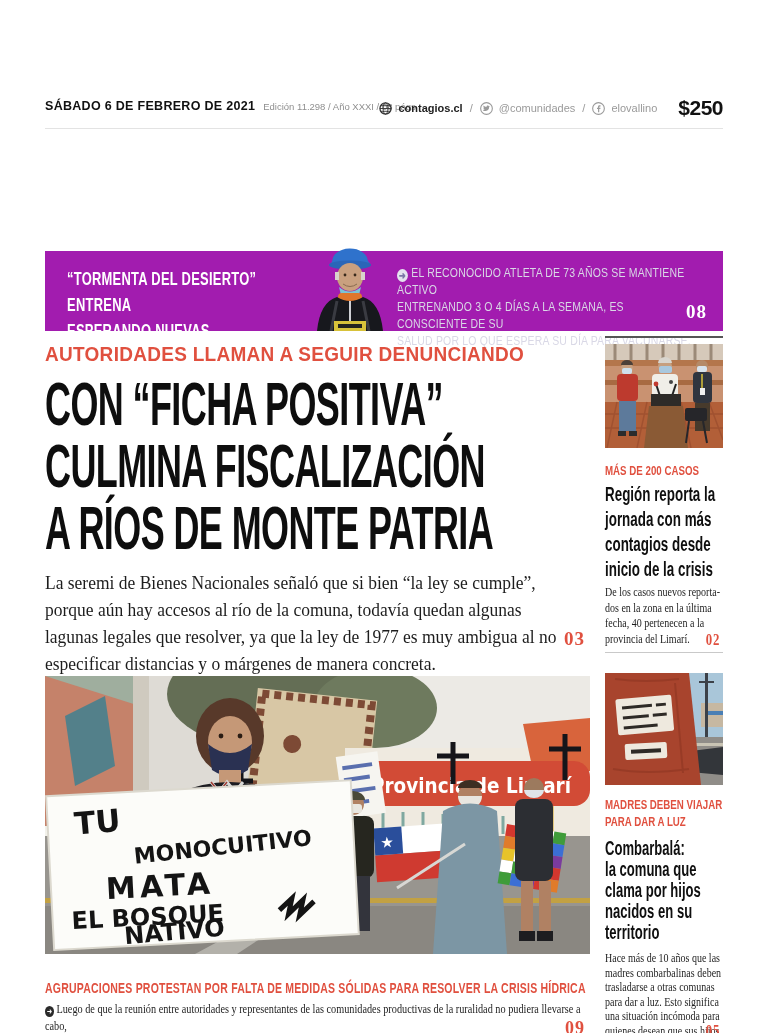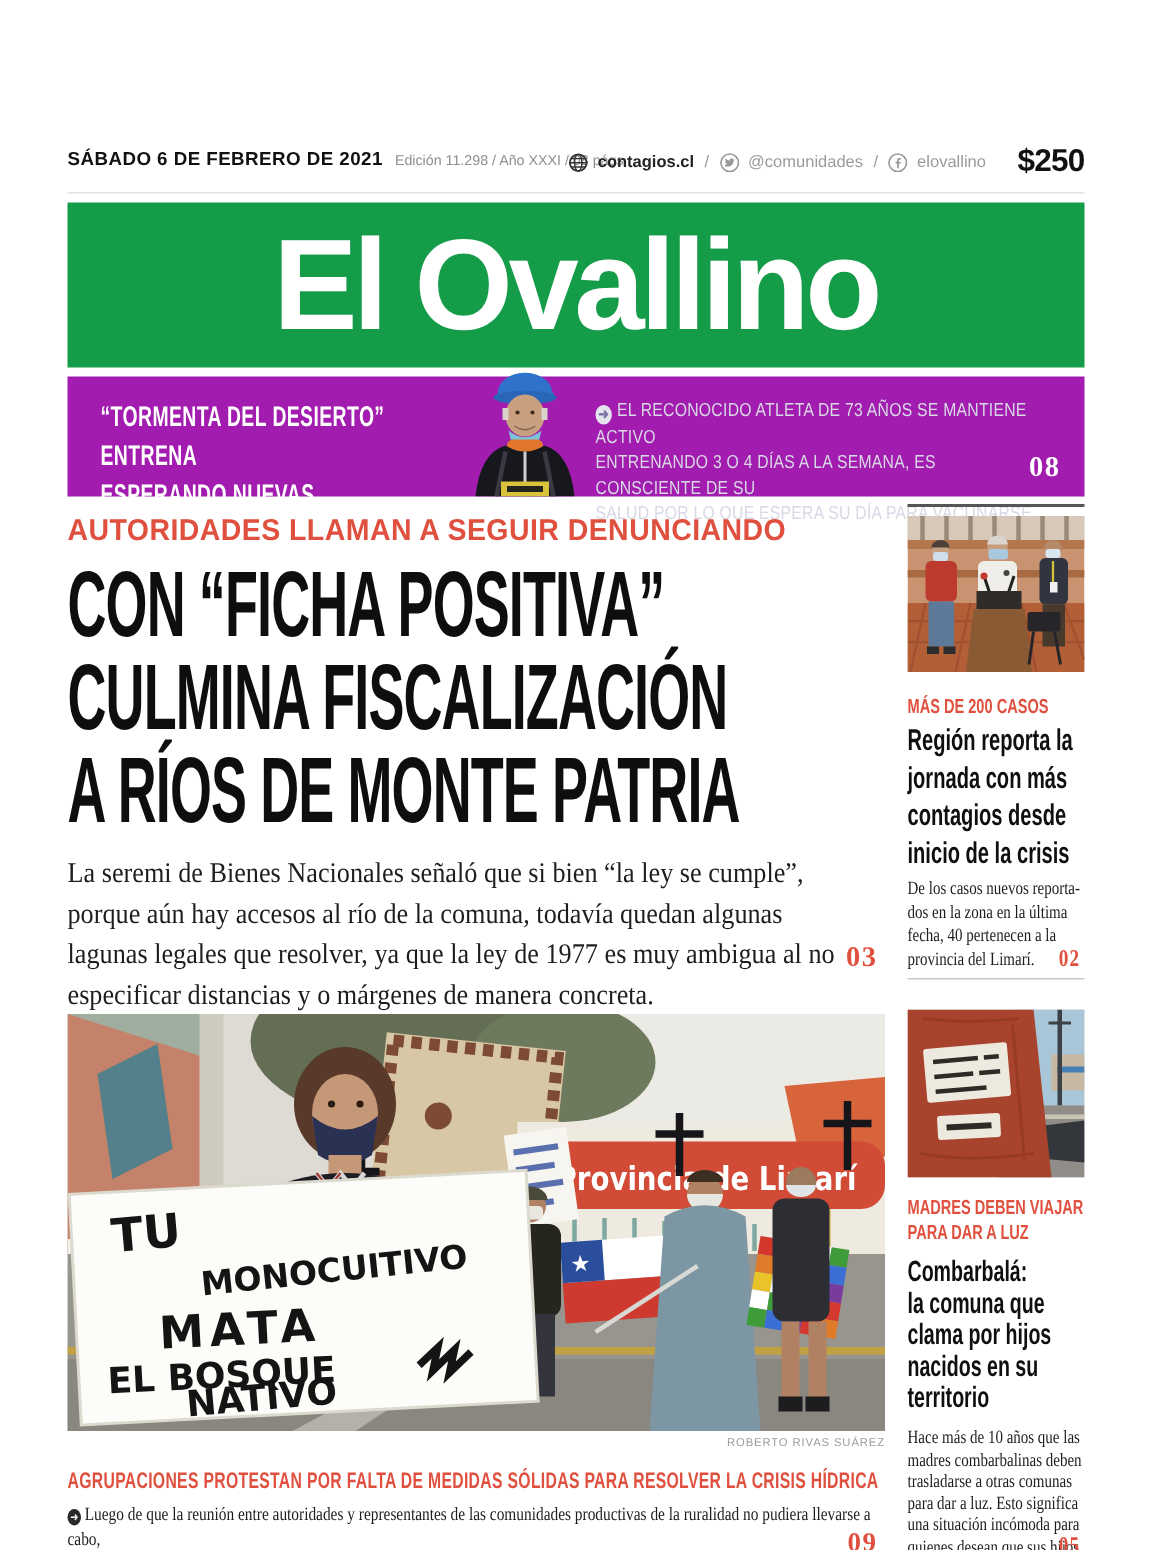--- a/index.html
+++ b/index.html
@@ -116,23 +116,20 @@
       <svg class="ic" viewBox="0 0 14 14">
         <circle cx="7" cy="7" r="6.3" fill="none" stroke="#9a9a9a" stroke-width="1.2"></circle>
         <path d="M7.8 11V7.6h1.2l.2-1.3H7.8v-.9c0-.4.1-.6.7-.6h.7V3.6h-1c-1.2 0-1.7.6-1.7 1.6v1.1H5.4v1.3h1.1V11z" fill="#9a9a9a"></path>
       </svg>
       <span>elovallino</span>
     </span>
     <span class="hdr-price">$250</span>
   </div>
   <div class="abs hdr-rule"></div>
 
-  <div class="abs masthead">
-    <div class="masthead-title">El Ovallino</div>
-  </div>
 
   <div class="abs banner">
     <div class="banner-title">“TORMENTA DEL DESIERTO” ENTRENA
 ESPERANDO NUEVAS COMPETENCIAS</div>
 
     <svg class="banner-photo" viewBox="0 0 86 87">
       <path d="M25 18a18 13 0 0 1 36-1l3 4H22z" fill="#2f72cc"></path>
       <ellipse cx="43" cy="21" rx="21" ry="4.5" fill="#2a66b8"></ellipse>
       <ellipse cx="43" cy="33" rx="13" ry="14" fill="#c9a07f"></ellipse>
       <rect x="28" y="28" width="4" height="8" fill="#d8d3cb"></rect>
@@ -294,21 +291,20 @@
       <rect x="5" y="112" width="305" height="154" fill="#fcfcf9" stroke="#dcd9cf" stroke-width="2"></rect>
       <text x="32" y="152" font-size="31" transform="rotate(-2 32 152)">TU</text>
       <text x="90" y="184" font-size="22" transform="rotate(-3 90 184)">MONOCUITIVO</text>
       <text x="60" y="218" font-size="30" letter-spacing="4">MATA</text>
       <text x="24" y="246" font-size="24">EL BOSQUE</text>
       <text x="76" y="264" font-size="24" transform="rotate(-2 76 264)">NATIVO</text>
       <path d="M232 238l13-11-4 15 15-13-4 15 15-13" stroke="#141414" stroke-width="5" fill="none"></path>
     </g>
   </svg>
 
-  <div class="abs credit">ROBERTO RIVAS SUÁREZ</div>
   <div class="abs cap-kicker">AGRUPACIONES PROTESTAN POR FALTA DE MEDIDAS SÓLIDAS PARA RESOLVER LA CRISIS HÍDRICA</div>
   <div class="abs caption"><span class="arrow-dark">➜</span><span>Luego de que la reunión entre autoridades y representantes de las comunidades productivas de la ruralidad no pudiera llevarse a cabo,
 éstos últimos se manifestaron exigiendo más contundencia para superar la escasez del agua.</span></div>
   <div class="abs pagenum pg04">09</div>
 
   <div class="abs sb-rule"></div>
 
   <svg class="abs sb-photo1" viewBox="0 0 118 104">
     <rect width="118" height="104" fill="#c99271"></rect>
     <rect width="118" height="16" fill="#d6c9ba"></rect>

